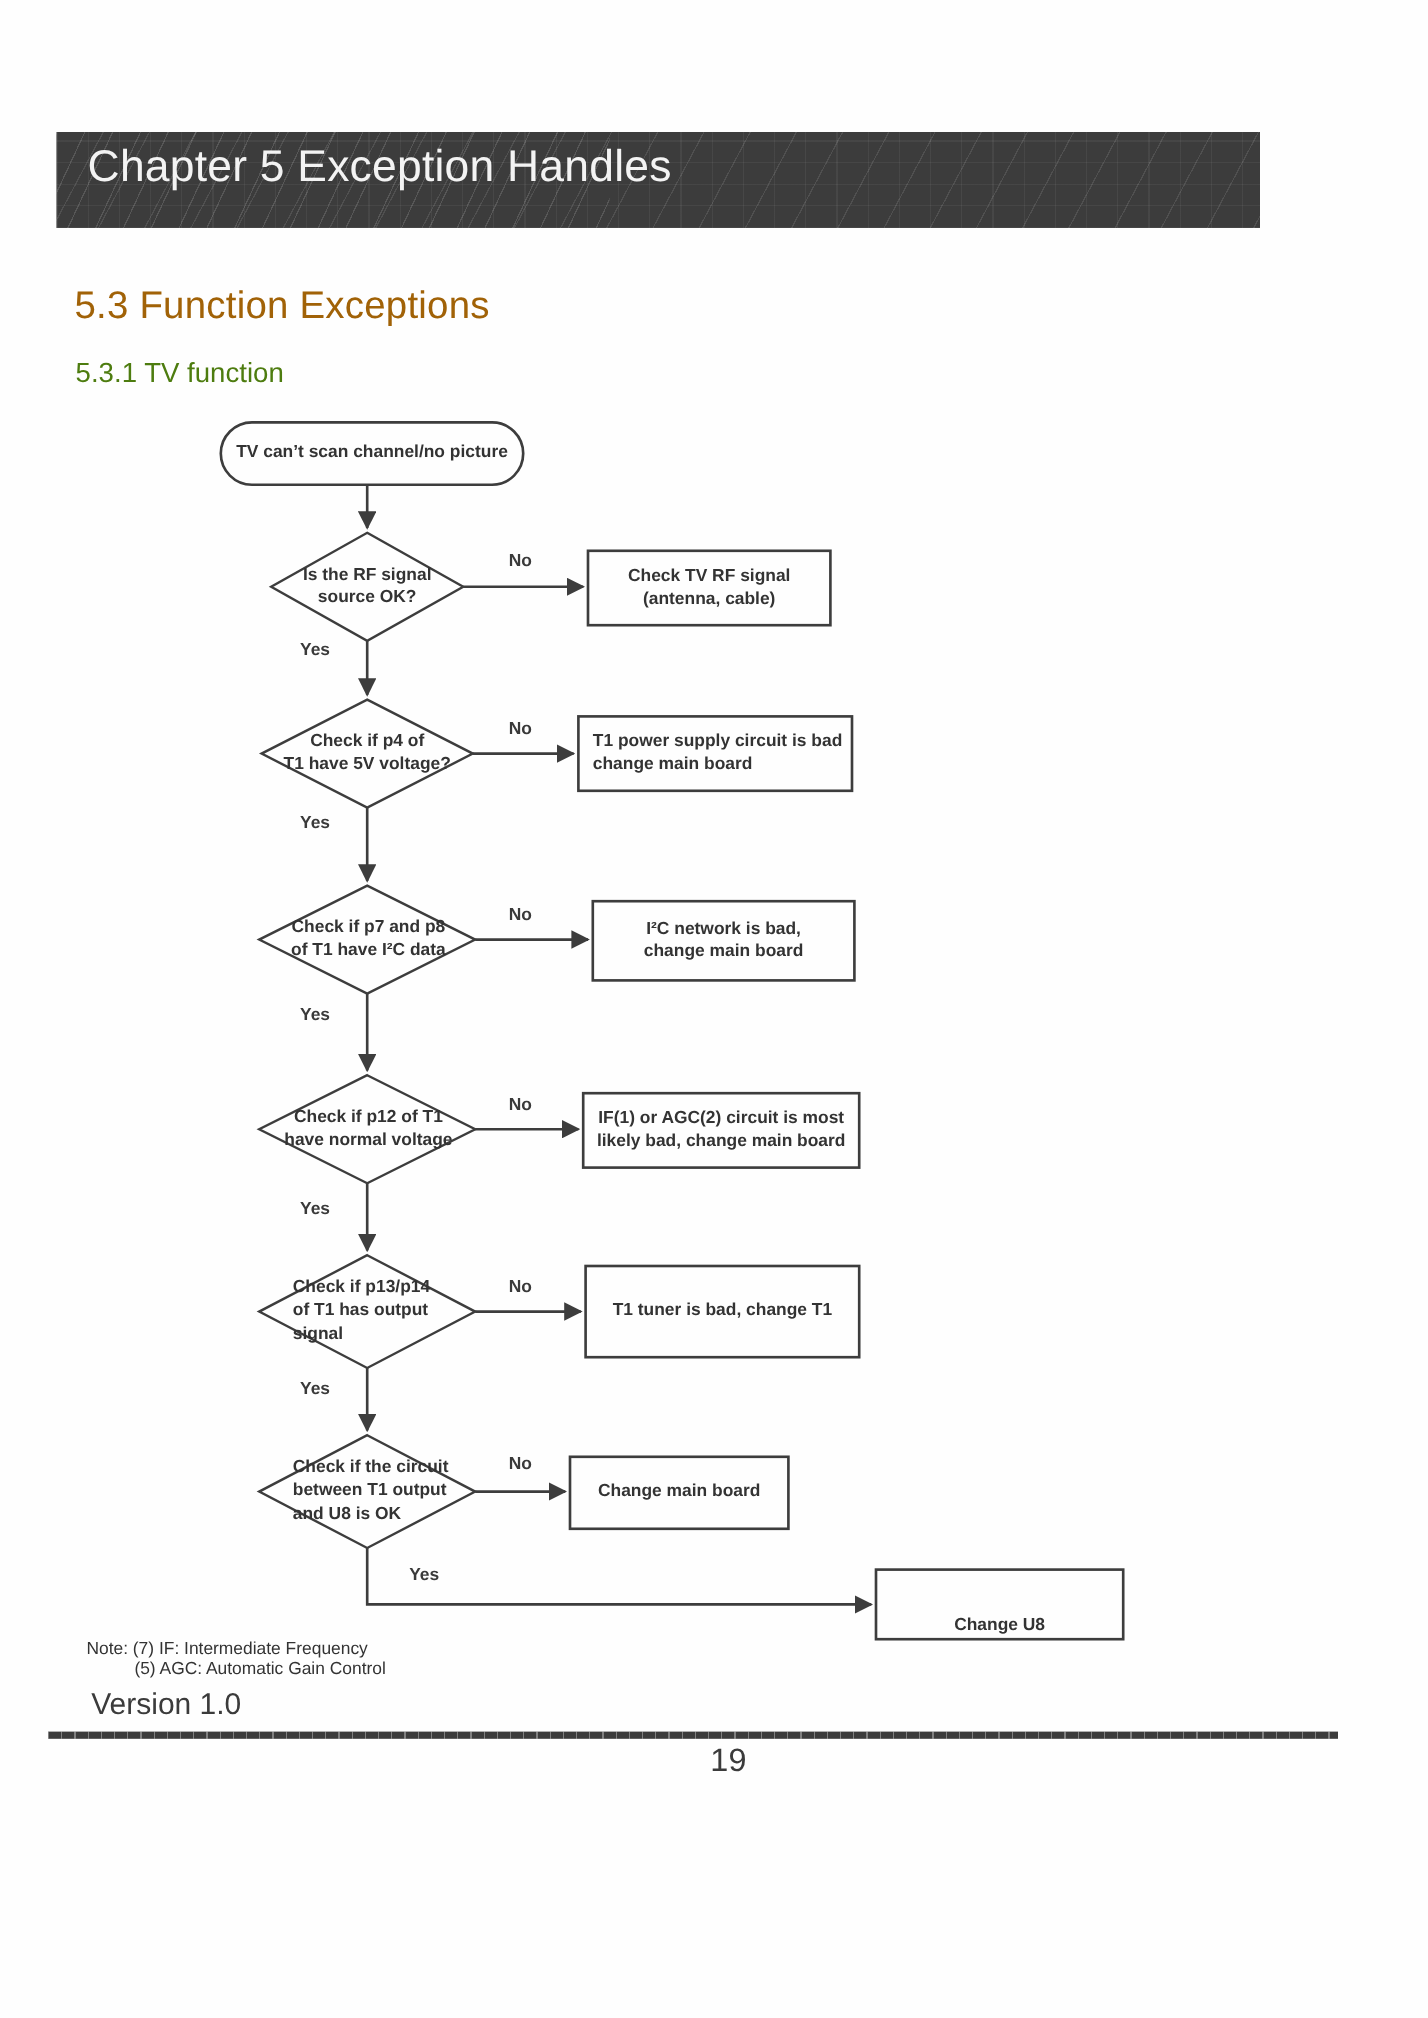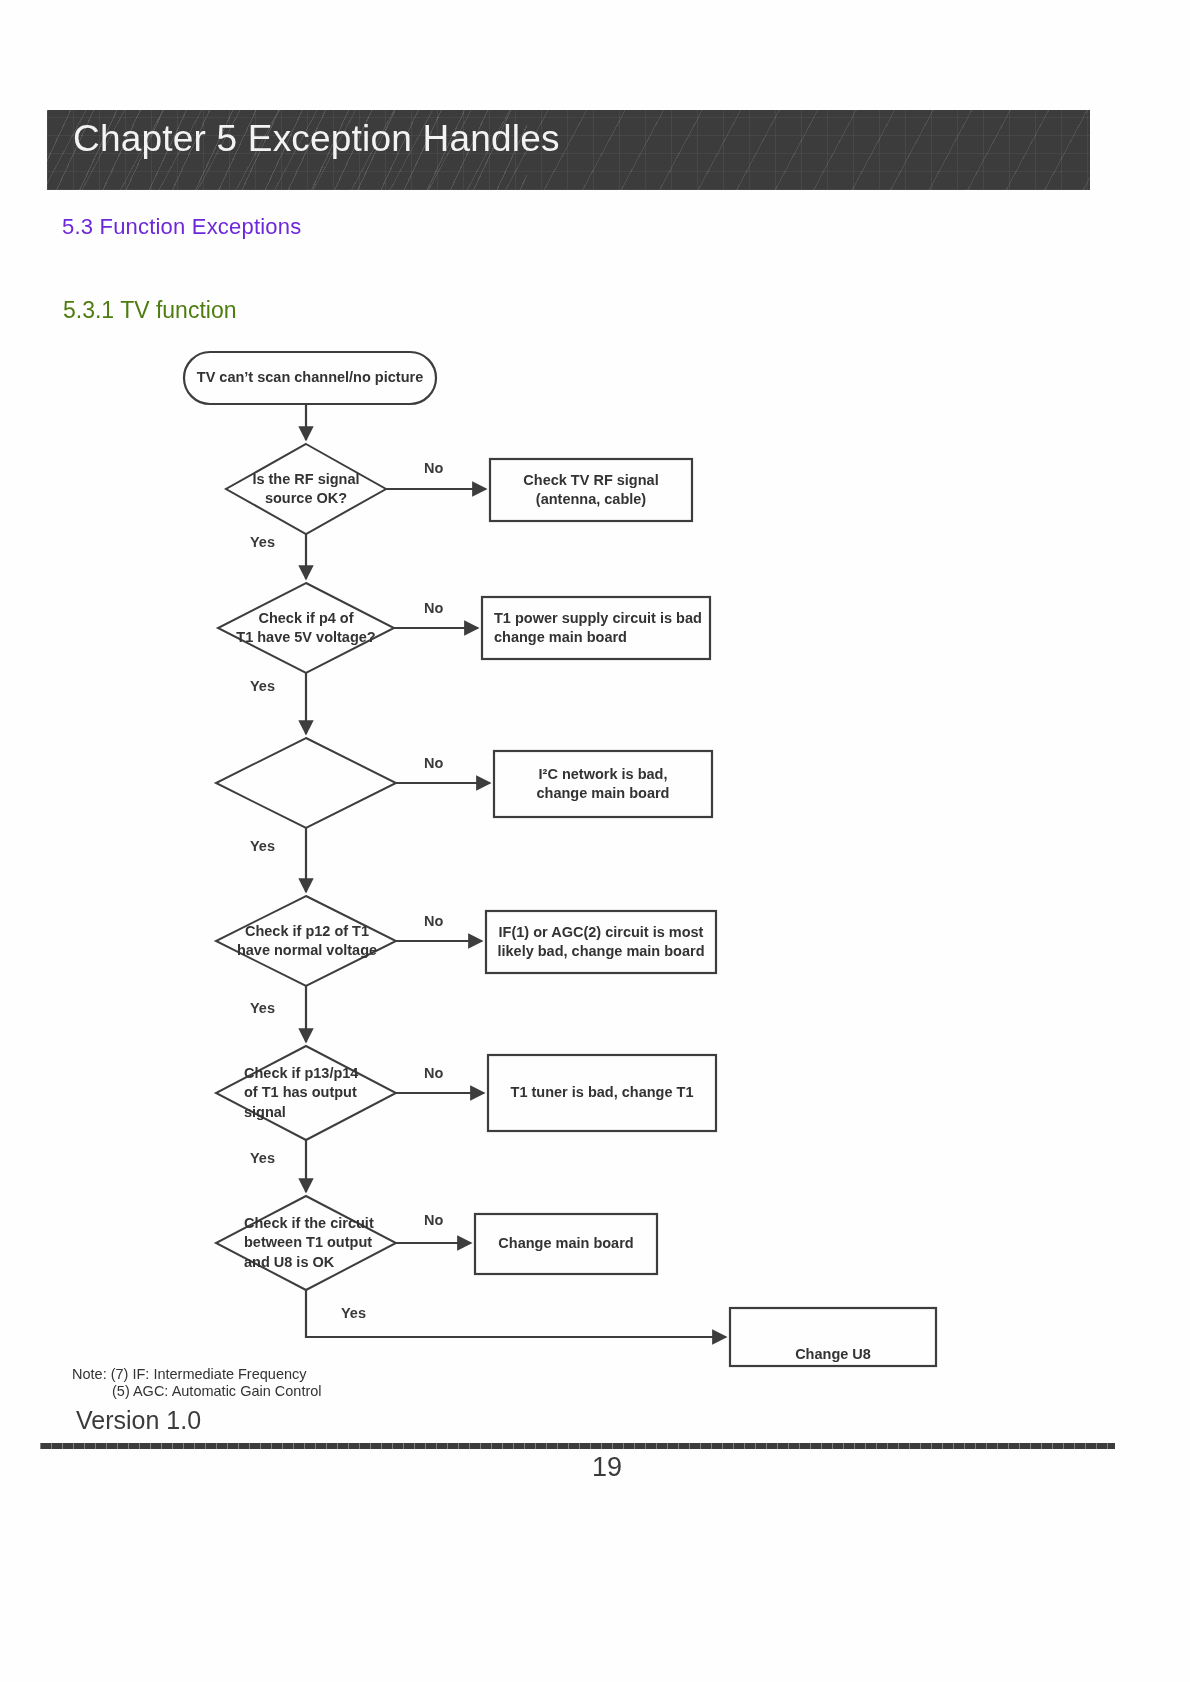--- a/index.html
+++ b/index.html
@@ -15,37 +15,36 @@
 
   
   .banner {
     position:absolute; left:47px; top:110px; width:1003px; height:80px;
     background:#3c3c3c;
     background-image:
       repeating-linear-gradient(90deg, rgba(255,255,255,.055) 0 1px, transparent 1px 26px),
       repeating-linear-gradient(0deg, rgba(255,255,255,.05) 0 1px, transparent 1px 18px),
       repeating-linear-gradient(118deg, rgba(255,255,255,.10) 0 1px, transparent 1px 34px);
     overflow:hidden;
-    padding-left:40px;
   }
   .banner::after{
     content:""; position:absolute; left:0; top:0; width:46%; height:100%;
     background-image:repeating-linear-gradient(115deg, rgba(255,255,255,.16) 0 1px, transparent 1px 21px);
     opacity:.85;
   }
   .banner-title {
     position:absolute; left:26px; top:8px;
     font-size:37px; color:#f3f3f3; letter-spacing:.2px; white-space:nowrap;
     z-index:2;
   }
 
   
   .h-section {
-    position:absolute; left:62px; top:214px;
-    font-size:22px; color:#6d28d9; letter-spacing:.2px;
+    position:absolute; left:62px; top:236px;
+    font-size:32px; color:#a16207; letter-spacing:.2px;
   }
   .h-sub {
     position:absolute; left:63px; top:297px;
     font-size:23px; color:#4d7c0f;
   }
 
   
   .flow { position:absolute; left:16px; top:0; width:1190px; height:1397px;font-weight:bold; }
   .flow svg { position:absolute; left:0; top:0; }
 
@@ -149,20 +148,22 @@
     <div class="node-text" style="left:474px; top:459px; width:202px; height:62px;">Check TV RF signal
 (antenna, cable)</div>
 
     <div class="node-text" style="left:205px; top:601px; width:170px; height:54px;">Check if p4 of
 T1 have 5V voltage?</div>
     <div class="lbl" style="left:408px; top:600px;">No</div>
     <div class="lbl" style="left:234px; top:678px;">Yes</div>
     <div class="node-text left" style="left:478px; top:597px; width:214px; height:62px;">T1 power supply circuit is bad
 change main board</div>
 
+    <div class="node-text" style="left:205px; top:756px; width:172px; height:54px;">Check if p7 and p8
+of T1 have I²C data</div>
     <div class="lbl" style="left:408px; top:755px;">No</div>
     <div class="lbl" style="left:234px; top:838px;">Yes</div>
     <div class="node-text" style="left:478px; top:751px; width:218px; height:66px;">I²C network is bad,
 change main board</div>
 
     <div class="node-text" style="left:205px; top:914px; width:172px; height:54px;">Check if p12 of T1
 have normal voltage</div>
     <div class="lbl" style="left:408px; top:913px;">No</div>
     <div class="lbl" style="left:234px; top:1000px;">Yes</div>
     <div class="node-text" style="left:470px; top:911px; width:230px; height:62px;">IF(1) or AGC(2) circuit is most

